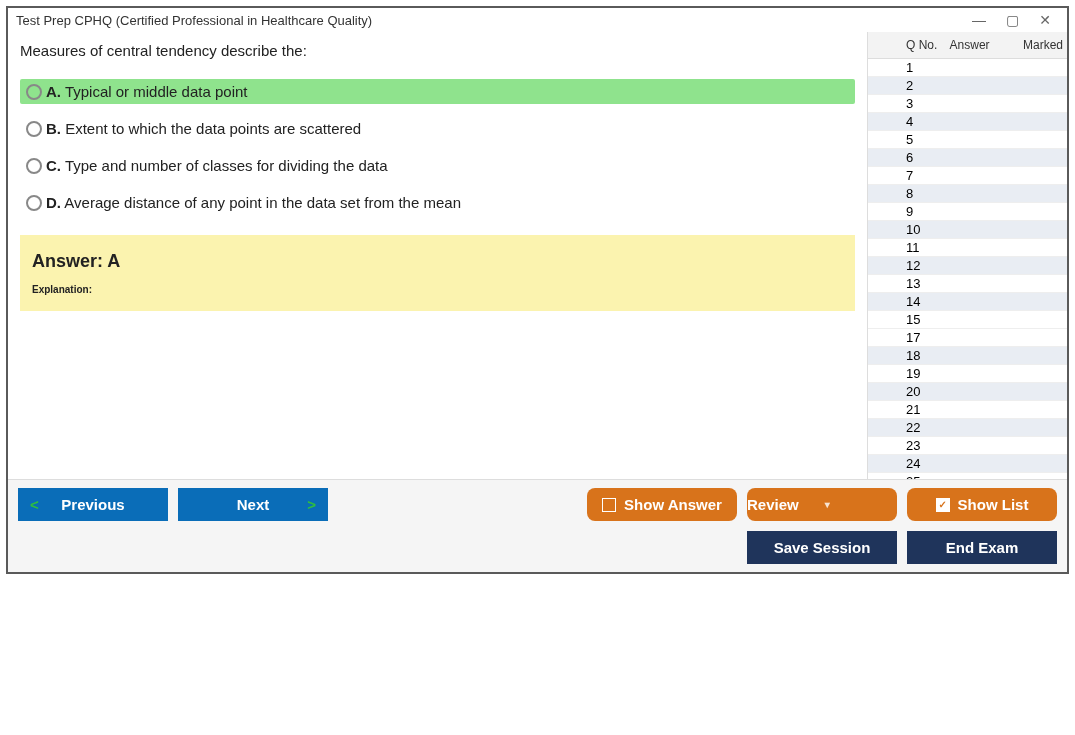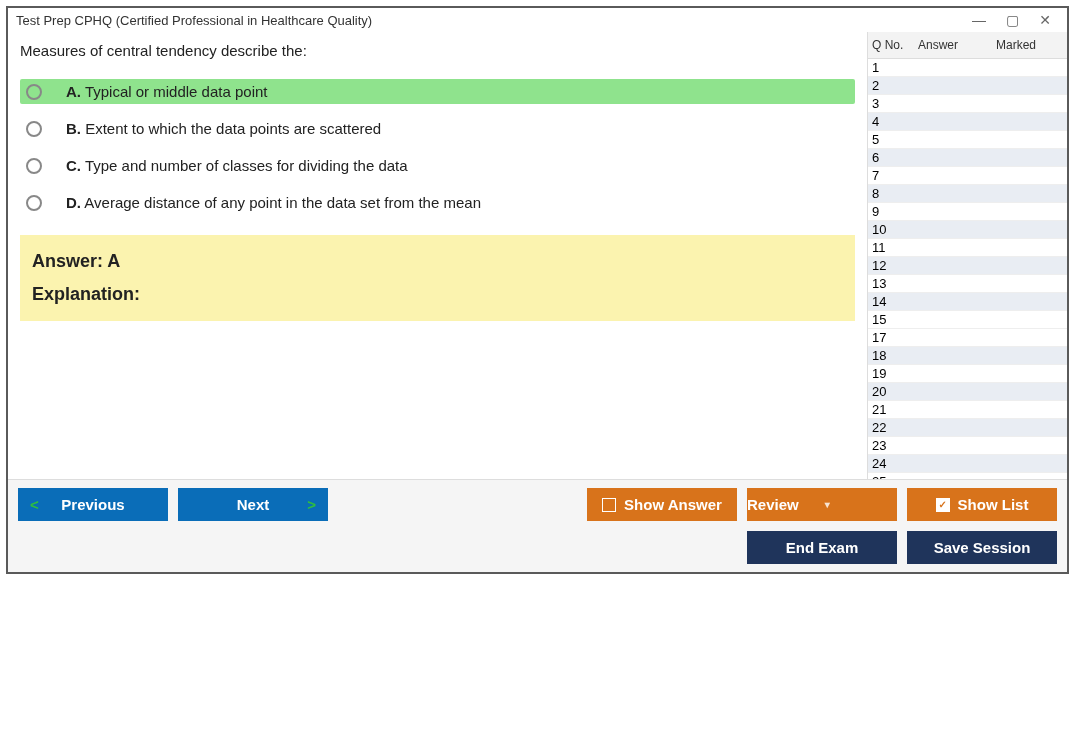--- a/index.html
+++ b/index.html
@@ -11,48 +11,48 @@
 
 .header-bar { background: linear-gradient(#fafafa, #e8e8e8); border-top: 1px solid #d8d8d8; border-bottom: 1px solid #ccc; padding: 6px 8px; display: flex; align-items: center; position: relative; }
 .mark-btn { background: #0a6db8; color: #fff; border: none; padding: 6px 14px 6px 8px; font-size: 14px; font-weight: bold; display: flex; align-items: center; gap: 6px; cursor: pointer; }
 .mark-btn .box { width: 13px; height: 13px; border: 1px solid #fff; background: #fff; }
 .question-counter { position: absolute; left: 50%; transform: translateX(-50%); font-size: 19px; font-weight: bold; color: #222; }
 
 .body-area { flex: 1; display: flex; overflow: hidden; }
 .main-col { flex: 1; padding: 10px 12px; font-size: 15px; color: #222; overflow-y: auto; }
 .question-stem { margin-bottom: 20px; }
 .options { }
-.option-row { display: flex; align-items: center; gap: 24px; padding: 4px 6px; margin-bottom: 12px; border-radius: 2px; }
+.option-row { display: flex; align-items: center; gap: 4px; padding: 4px 6px; margin-bottom: 12px; border-radius: 2px; }
 .option-row.correct { background: #8fe38d; }
 .radio-circle { width: 16px; height: 16px; border: 2px solid #888; border-radius: 50%; flex-shrink: 0; }
 .option-letter { font-weight: bold; }
 .answer-box { background: #fbf3af; padding: 16px 12px; margin-top: 20px; }
 .answer-box .ans-line { font-weight: bold; margin-bottom: 12px; font-size: 18px; }
-.answer-box .expl-label { font-weight: bold; font-size: 18px; }
+.answer-box .expl-label { font-weight: bold; font-size: 10px; }
 
 .side-col { width: 200px; border-left: 1px solid #ddd; display: flex; flex-direction: column; font-size: 12px; }
 .side-header { display: flex; background: #f3f3f3; border-bottom: 1px solid #ddd; padding: 4px 0; font-size: 12px; color: #333; }
 .side-header > div { padding: 2px 4px; }
-.col-qno { width: 46px; }
+.col-qno { width: 46px; margin-left: 34px; }
 .col-ans { width: 78px; }
 .col-marked { flex: 1; }
 .side-rows { flex: 1; overflow-y: auto; position: relative; }
 .side-row { display: flex; border-bottom: 1px solid #eee; }
 .side-row > div { padding: 1px 4px; font-size: 13px; }
 .side-row.alt { background: #e9edf3; }
 .side-rows::-webkit-scrollbar { width: 16px; }
 .side-rows::-webkit-scrollbar-track { background: #f0f0f0; }
 .side-rows::-webkit-scrollbar-thumb { background: #c8c8c8; }
 .side-rows::-webkit-scrollbar-button { background: #e8e8e8; height: 16px; }
 
 .footer { background: #f5f5f5; border-top: 1px solid #ddd; padding: 8px 10px; display: flex; flex-direction: column; gap: 10px; }
 .footer-row { display: flex; align-items: center; gap: 10px; }
 .nav-btn { width: 150px; padding: 8px 0; color: #fff; font-size: 15px; font-weight: bold; border: none; display: flex; align-items: center; justify-content: center; gap: 8px; cursor: pointer; position: relative; }
 .nav-btn.blue { background: #0a6db8; }
-.nav-btn.orange { background: #d8731b; }
+.nav-btn.orange { background: #d8731b; border-radius: 8px; }
 .nav-btn.dark { background: #1f345b; }
 .nav-btn .chev { color: #2fbf3d; font-weight: bold; font-size: 15px; }
 .nav-btn .chev-left { position: absolute; left: 12px; }
 .nav-btn .chev-right { position: absolute; right: 12px; }
 .spacer { flex: 1; }
 .checkbox-icon { width: 14px; height: 14px; border: 1px solid #fff; display: inline-flex; align-items: center; justify-content: center; font-size: 10px; color: #fff; }
 .checkbox-icon.filled { background: #fff; color: #d8731b; }
 .dropdown-arrow { margin-left: 18px; font-size: 10px; opacity: 0.8; }
 .zoom-icons { display: flex; gap: 8px; color: #666; font-size: 18px; align-items: center; }
 </style>
@@ -297,21 +297,21 @@
         <span>
           <svg viewBox="0 0 24 24">
               <circle cx="10" cy="10" r="7"></circle>
               <line x1="15" y1="15" x2="21" y2="21"></line>
               <line x1="7" y1="10" x2="13" y2="10"></line>
             </svg>
         </span>
       </div>
       <div class="spacer"></div>
       <button class="nav-btn dark">
+        <span>Save Session</span>
+      </button>
+      <button class="nav-btn dark">
         <span>End Exam</span>
       </button>
-      <button class="nav-btn dark">
-        <span>Save Session</span>
-      </button>
     </div>
   </div>
 
 </div>
 
 </body></html>

